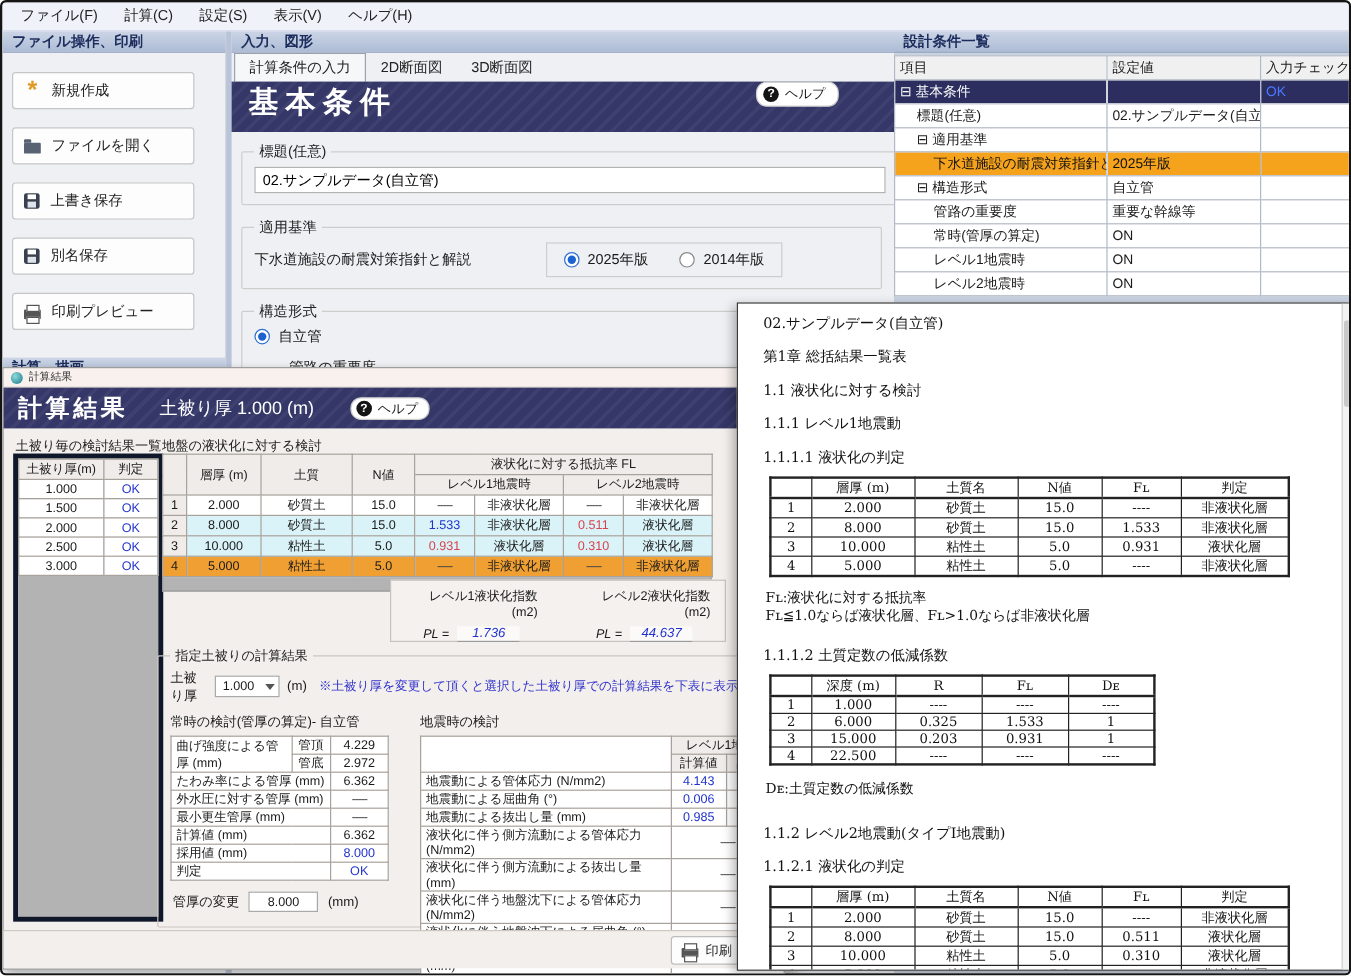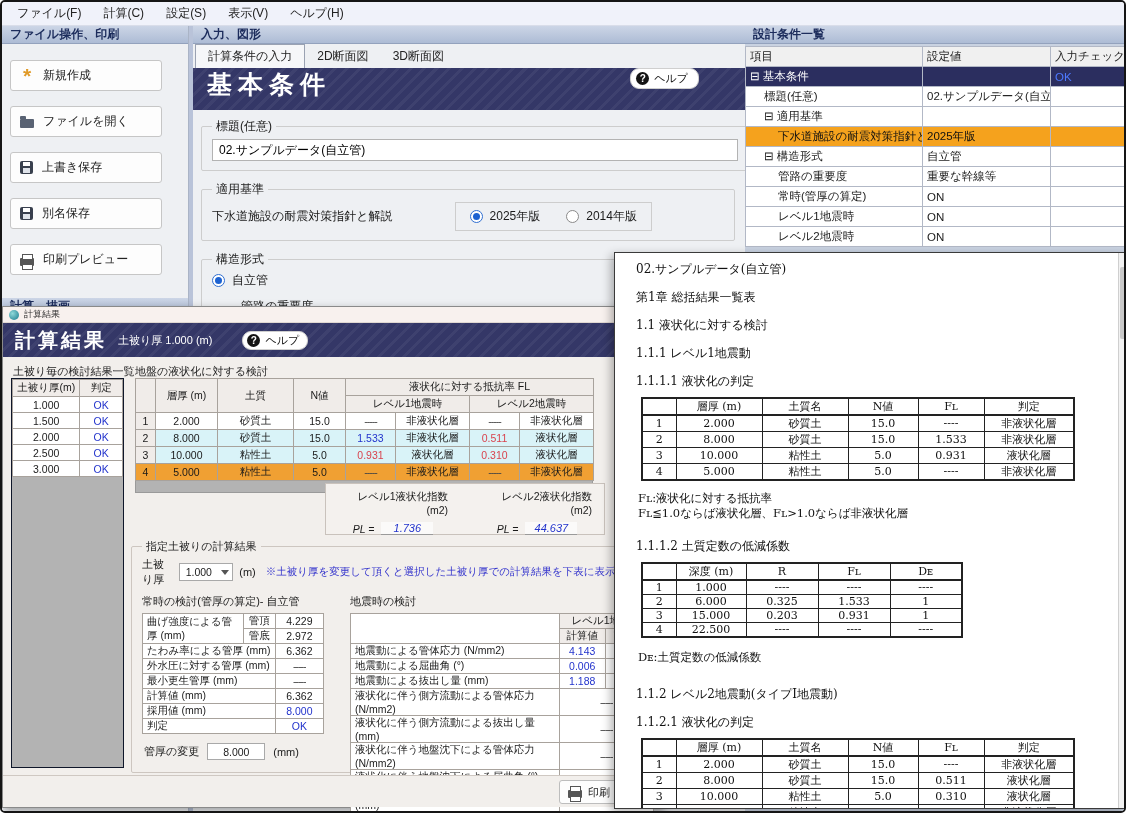--- a/index.html
+++ b/index.html
@@ -67,27 +67,27 @@
   .okc { color:#4d79ff !important; font-weight:bold; }
   .lv0 { padding-left:4px !important; }
   .lv1 { padding-left:18px !important; }
   .lv2 { padding-left:32px !important; }
 
   
   .win-results { position:absolute; left:0; top:304px; width:660px; height:502px; background:#f2efec; border:1px solid #8a8a8a; box-shadow:2px 3px 8px rgba(0,0,0,0.35); z-index:5; }
   .res-titlebar { height:16px; background:#f8f1ee; border-bottom:1px solid #e0d8d2; display:flex; align-items:center; gap:5px; padding:0 6px; font-size:9px; color:#333; }
   .res-banner { height:34px; background:#343767; background-image:repeating-linear-gradient(135deg, rgba(255,255,255,0.05) 0 3px, transparent 3px 9px); display:flex; align-items:center; padding:0 12px; }
   .res-title { color:#fff; font-size:20px; font-weight:bold; letter-spacing:3px; }
-  .res-sub { color:#fff; font-size:11px; margin-left:11px; }
+  .res-sub { color:#fff; font-size:15px; margin-left:26px; }
   .res-banner .help-btn { margin-left:30px; padding:1px 8px 1px 4px; }
   .sec-lab { position:absolute; font-size:11px; color:#222; }
   .lab-depth { left:10px; top:57px; }
   .lab-liq { left:132px; top:57px; }
 
-  .depth-box { position:absolute; left:8px; top:71px; width:113px; height:390px; background:#b3b3b3; border:1px solid #0f172a; }
+  .depth-box { position:absolute; left:8px; top:71px; width:125px; height:390px; background:#b3b3b3; border:4px solid #0f172a; }
   .t { border-collapse:collapse; }
   .t th, .t td { border:1px solid #a8a29c; font-size:10.5px; font-weight:normal; text-align:center; padding:1px 3px; height:16px; }
   .t th { background:#f0ece9; }
   .t td { background:#fff; }
   .depth-table { width:100%; }
 
   .liq-wrap { position:absolute; left:132px; top:71px; width:462px; }
   .liq-table td.num { background:#f0ece9; }
   .liq-table tr.cyan td { background:#d9f3f8; }
   .liq-table tr.cyan td.num { background:#f0ece9; }
@@ -535,21 +535,21 @@
                   <td class="v-blue">4.143</td>
                   <td>12.0</td>
                 </tr>
                 <tr>
                   <td class="lbl">地震動による屈曲角 (°)</td>
                   <td class="v-blue">0.006</td>
                   <td>0.7</td>
                 </tr>
                 <tr>
                   <td class="lbl">地震動による抜出し量 (mm)</td>
-                  <td class="v-blue">1.188</td>
+                  <td class="v-blue">0.985</td>
                   <td>200.</td>
                 </tr>
                 <tr>
                   <td class="lbl">液状化に伴う側方流動による管体応力 (N/mm2)</td>
                   <td class="dash" colspan="2">-----</td>
                 </tr>
                 <tr>
                   <td class="lbl">液状化に伴う側方流動による抜出し量 (mm)</td>
                   <td class="dash" colspan="2">-----</td>
                 </tr>

